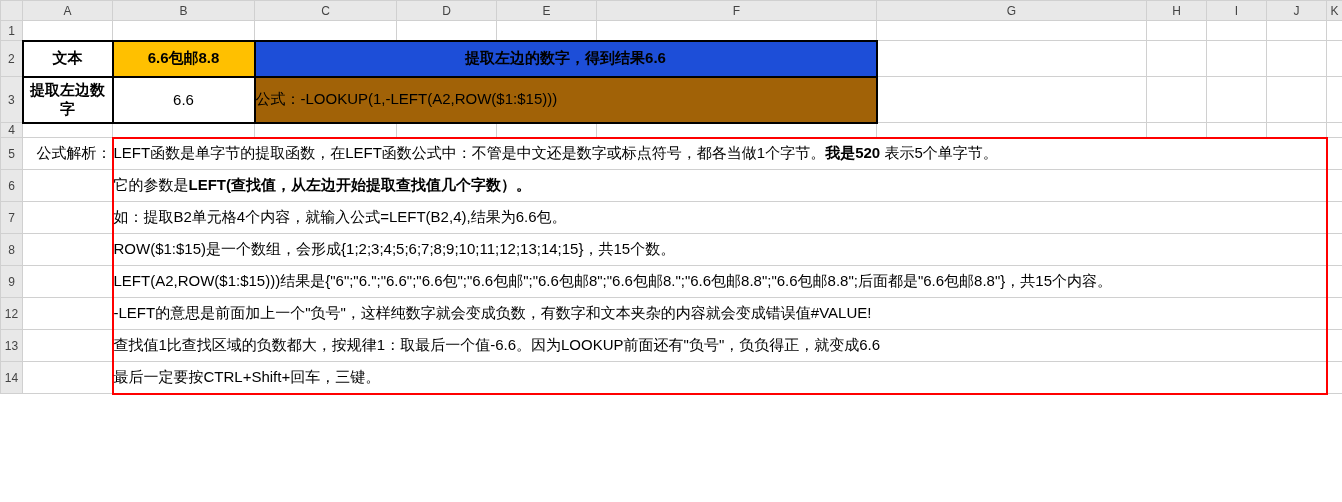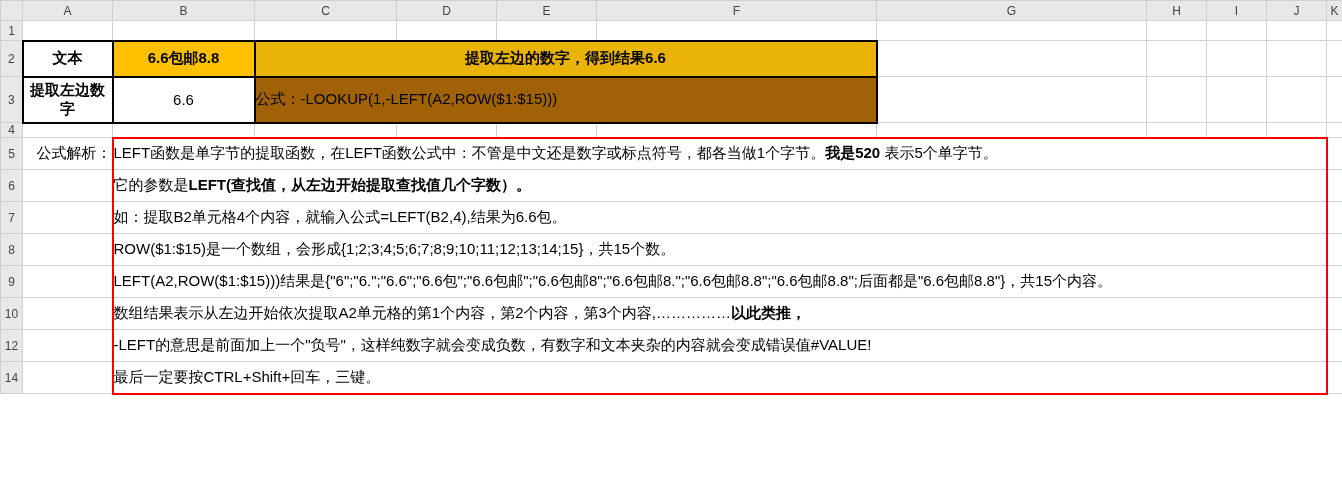--- a/index.html
+++ b/index.html
@@ -51,21 +51,21 @@
   .r4 { height: 14px; }
   .rS { height: 32px; }
 
   .box-black { border: 2px solid #000 !important; }
   .bb-top { border-top: 2px solid #000 !important; margin-left: 40px; }
   .bb-left { border-left: 2px solid #000 !important; }
   .bb-right { border-right: 2px solid #000 !important; }
   .bb-bottom { border-bottom: 2px solid #000 !important; }
 
   .bg-yellow { background: #ffc000; }
-  .bg-orange { background: #eab308; }
+  .bg-orange { background: #1d4ed8; }
   .bg-blue { background: #a16207; }
 
   .center { text-align: center; }
   .bold { font-weight: 700; }
   .pad { padding: 0 6px; }
   .padL { padding-left: 6px; }
 
   .red-box-top { border-top: 2px solid red !important; }
   .red-box-left { border-left: 2px solid red !important; }
   .red-box-right { border-right: 2px solid red !important; border-radius: 8px; }
@@ -194,37 +194,35 @@
     <td></td>
   </tr>
 
   <tr class="rS">
     <th class="row-hdr">9</th>
     <td></td>
     <td colspan="9" class="padL red-box-left red-box-right"><span class="txt">LEFT(A2,ROW($1:$15)))结果是{"6";"6.";"6.6";"6.6包";"6.6包邮";"6.6包邮8";"6.6包邮8.";"6.6包邮8.8";"6.6包邮8.8";后面都是"6.6包邮8.8"}，共15个内容。</span></td>
     <td></td>
   </tr>
 
-  <tr class="rS">
-    <th class="row-hdr">10</th>
-    <td></td>
-    <td colspan="9" class="padL red-box-left red-box-right">
-      <span class="txt">数组结果表示从左边开始依次提取A2单元格的第1个内容，第2个内容，第3个内容,……………</span><span class="txt bold">以此类推，</span>
-    </td>
-    <td></td>
-  </tr>
 
 
   <tr class="rS">
     <th class="row-hdr">12</th>
     <td></td>
     <td colspan="9" class="padL red-box-left red-box-right"><span class="txt">-LEFT的意思是前面加上一个"负号"，这样纯数字就会变成负数，有数字和文本夹杂的内容就会变成错误值#VALUE!</span></td>
     <td></td>
   </tr>
 
+  <tr class="rS">
+    <th class="row-hdr">13</th>
+    <td></td>
+    <td colspan="9" class="padL red-box-left red-box-right"><span class="txt">查找值1比查找区域的负数都大，按规律1：取最后一个值-6.6。因为LOOKUP前面还有"负号"，负负得正，就变成6.6</span></td>
+    <td></td>
+  </tr>
 
   <tr class="rS">
     <th class="row-hdr">14</th>
     <td></td>
     <td colspan="9" class="padL red-box-left red-box-right red-box-bottom"><span class="txt">最后一定要按CTRL+Shift+回车，三键。</span></td>
     <td></td>
   </tr>
 
 </tbody>
   </table>

